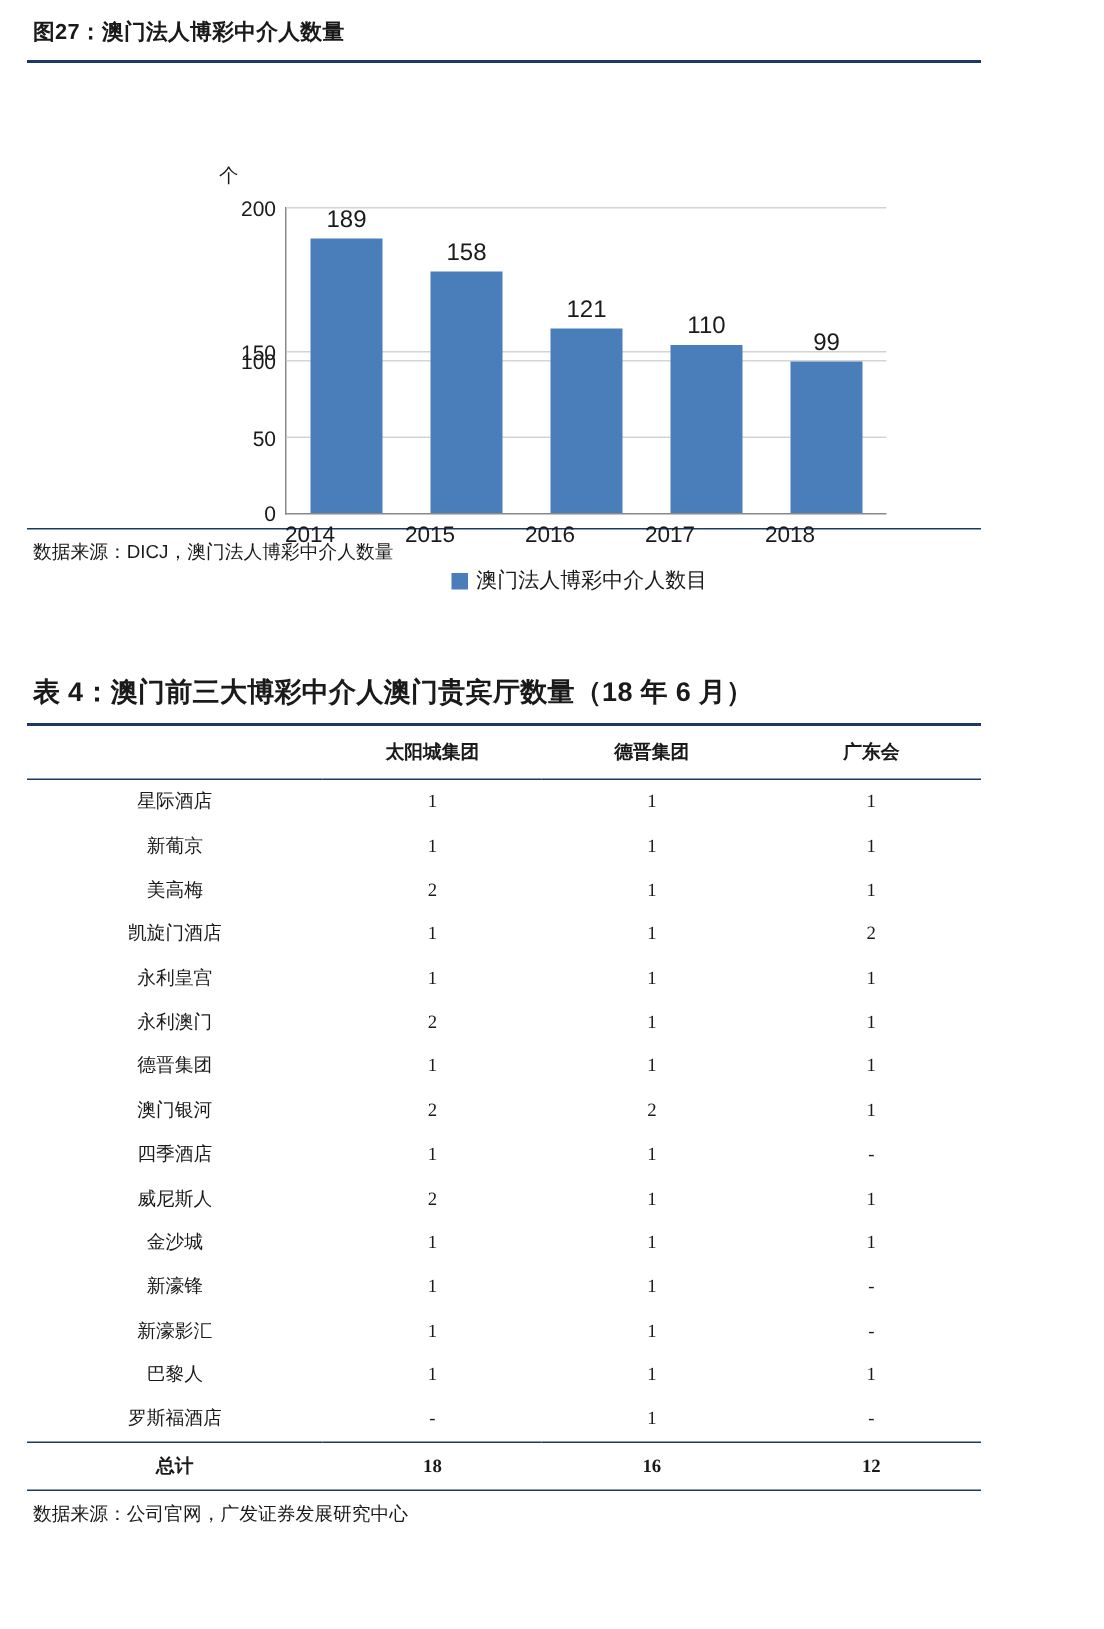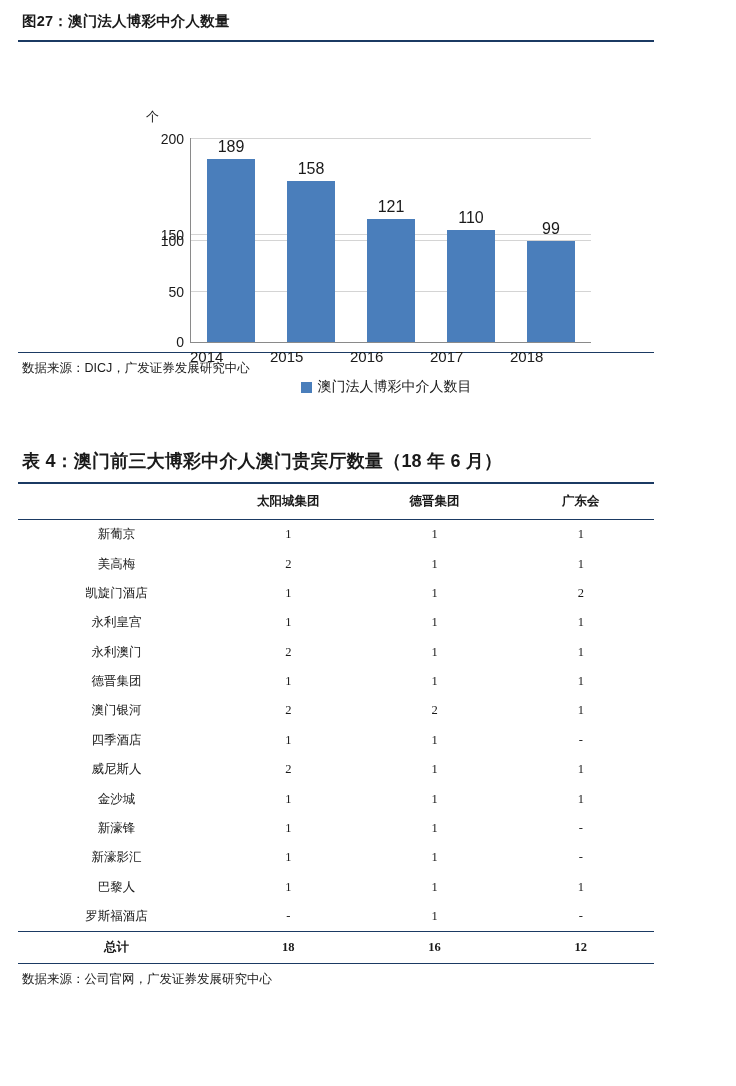--- a/index.html
+++ b/index.html
@@ -248,37 +248,43 @@
         <span>2018</span>
       </div>
 
       <div class="legend">
         <span class="legend-swatch"></span>
         <span>澳门法人博彩中介人数目</span>
       </div>
     </div>
 
     <div class="rule-thin"></div>
-    <div class="source-line">数据来源：DICJ，广发证券发展研究中心</div>
+    <div class="source-line">数据来源：DICJ，澳门法人博彩中介人数量</div>
   </div>
 
   <div style="margin-top:72px;">
     <div class="tbl-title">表 4：澳门前三大博彩中介人澳门贵宾厅数量（18 年 6 月）</div>
     <div class="rule-thick"></div>
 
     <table class="data">
       <thead>
         <tr>
           <th class="col-name"></th>
           <th class="col-v">太阳城集团</th>
           <th class="col-v">德晋集团</th>
           <th class="col-v">广东会</th>
         </tr>
       </thead>
       <tbody>
+        <tr>
+          <td class="rowhead">星际酒店</td>
+          <td>1</td>
+          <td>1</td>
+          <td>1</td>
+        </tr>
         <tr>
           <td class="rowhead">新葡京</td>
           <td>1</td>
           <td>1</td>
           <td>1</td>
         </tr>
         <tr>
           <td class="rowhead">美高梅</td>
           <td>2</td>
           <td>1</td>

